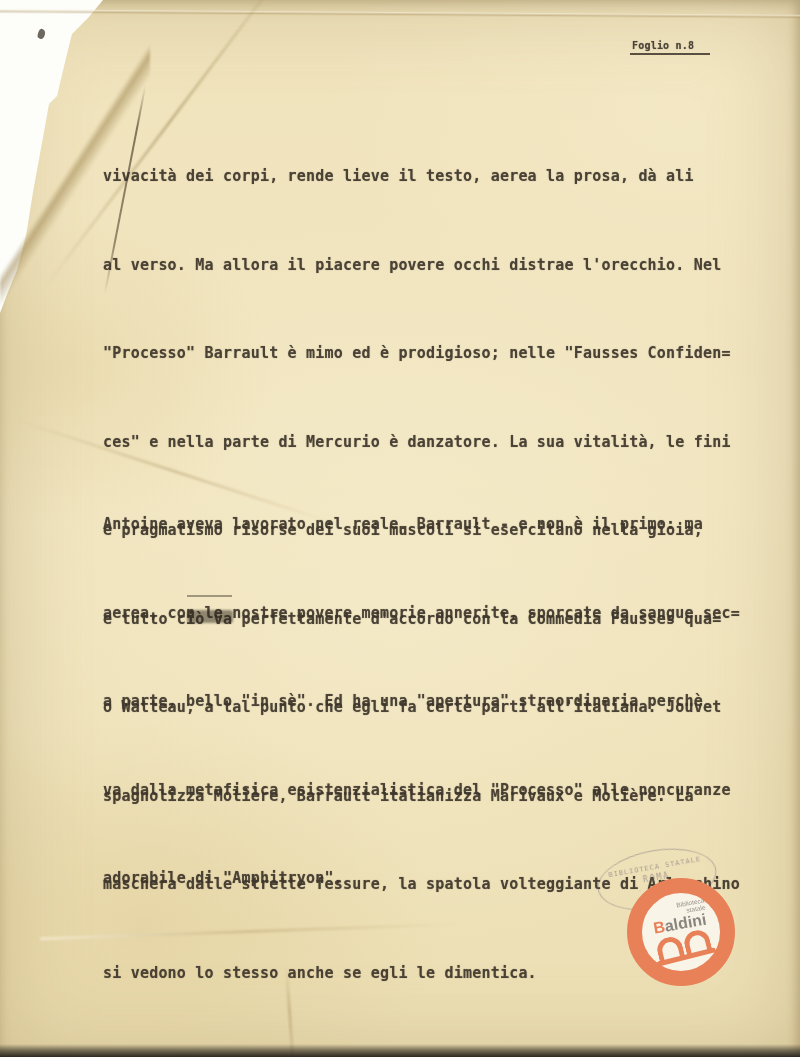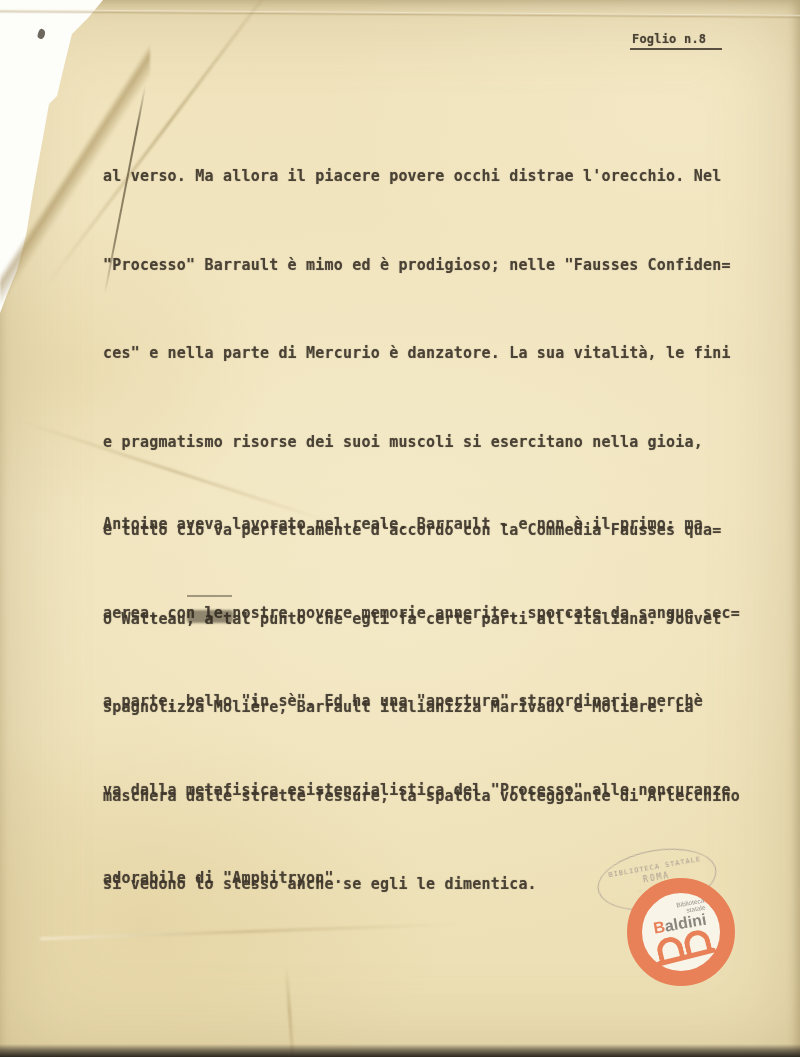--- a/index.html
+++ b/index.html
@@ -54,21 +54,21 @@
     position:absolute;color:rgba(62,54,43,.86);
     font-weight:700;font-size:15px;letter-spacing:.2px;
     text-shadow:0 0 1px rgba(62,54,43,.55);
     white-space:pre;
   }
   .para{line-height:29.5px;}
   .para div{height:29.5px;}
   #para1{left:103px;top:103px;}
   #para2{left:103px;top:451px;}
   .header-label{
-    left:630px;top:32px;font-size:12px;
+    left:630px;top:40px;font-size:10px;
     border-bottom:2.5px solid rgba(62,54,43,.85);
     padding:0 16px 2px 2px;
   }
   .smudge{position:absolute;left:187px;top:610px;width:46px;height:13px;background:rgba(45,38,28,.5);filter:blur(1.2px);border-radius:3px;}
   .word-underline{position:absolute;left:187px;top:595px;width:45px;height:2px;background:rgba(62,54,43,.45);}
   
   .oval-stamp{
     position:absolute;left:597px;top:850px;width:118px;height:57px;
     border:1.5px solid rgba(108,94,112,.42);border-radius:50%;
     transform:rotate(-10deg);
@@ -108,20 +108,21 @@
   <div class="crease crease-top"></div>
   <div class="crease crease-diag"></div>
   <div class="crease crease-hair"></div>
   <div class="crease crease-mid"></div>
   <div class="crease crease-bottom-v"></div>
   <div class="crease crease-low"></div>
 
   <div class="type header-label">Foglio n.8</div>
 
   <div class="type para" id="para1">
+    <div>vivacità dei corpi, rende lieve il testo, aerea la prosa, dà ali</div>
     <div>al verso. Ma allora il piacere povere occhi distrae l'orecchio. Nel</div>
     <div>"Processo" Barrault è mimo ed è prodigioso; nelle "Fausses Confiden=</div>
     <div>ces" e nella parte di Mercurio è danzatore. La sua vitalità, le fini</div>
     <div>e pragmatismo risorse dei suoi muscoli si esercitano nella gioia,</div>
     <div>e tutto ciò va perfettamente d'accordo con la Commedia Fausses qua=</div>
     <div>o Watteau, a tal punto che egli fa certe parti all'italiana. Jouvet</div>
     <div>spagnolizza Molière, Barrault italianizza Marivaux e Molière. La</div>
     <div>maschera dalle strette fessure, la spatola volteggiante di Arlecchino</div>
     <div>si vedono lo stesso anche se egli le dimentica.</div>
   </div>

